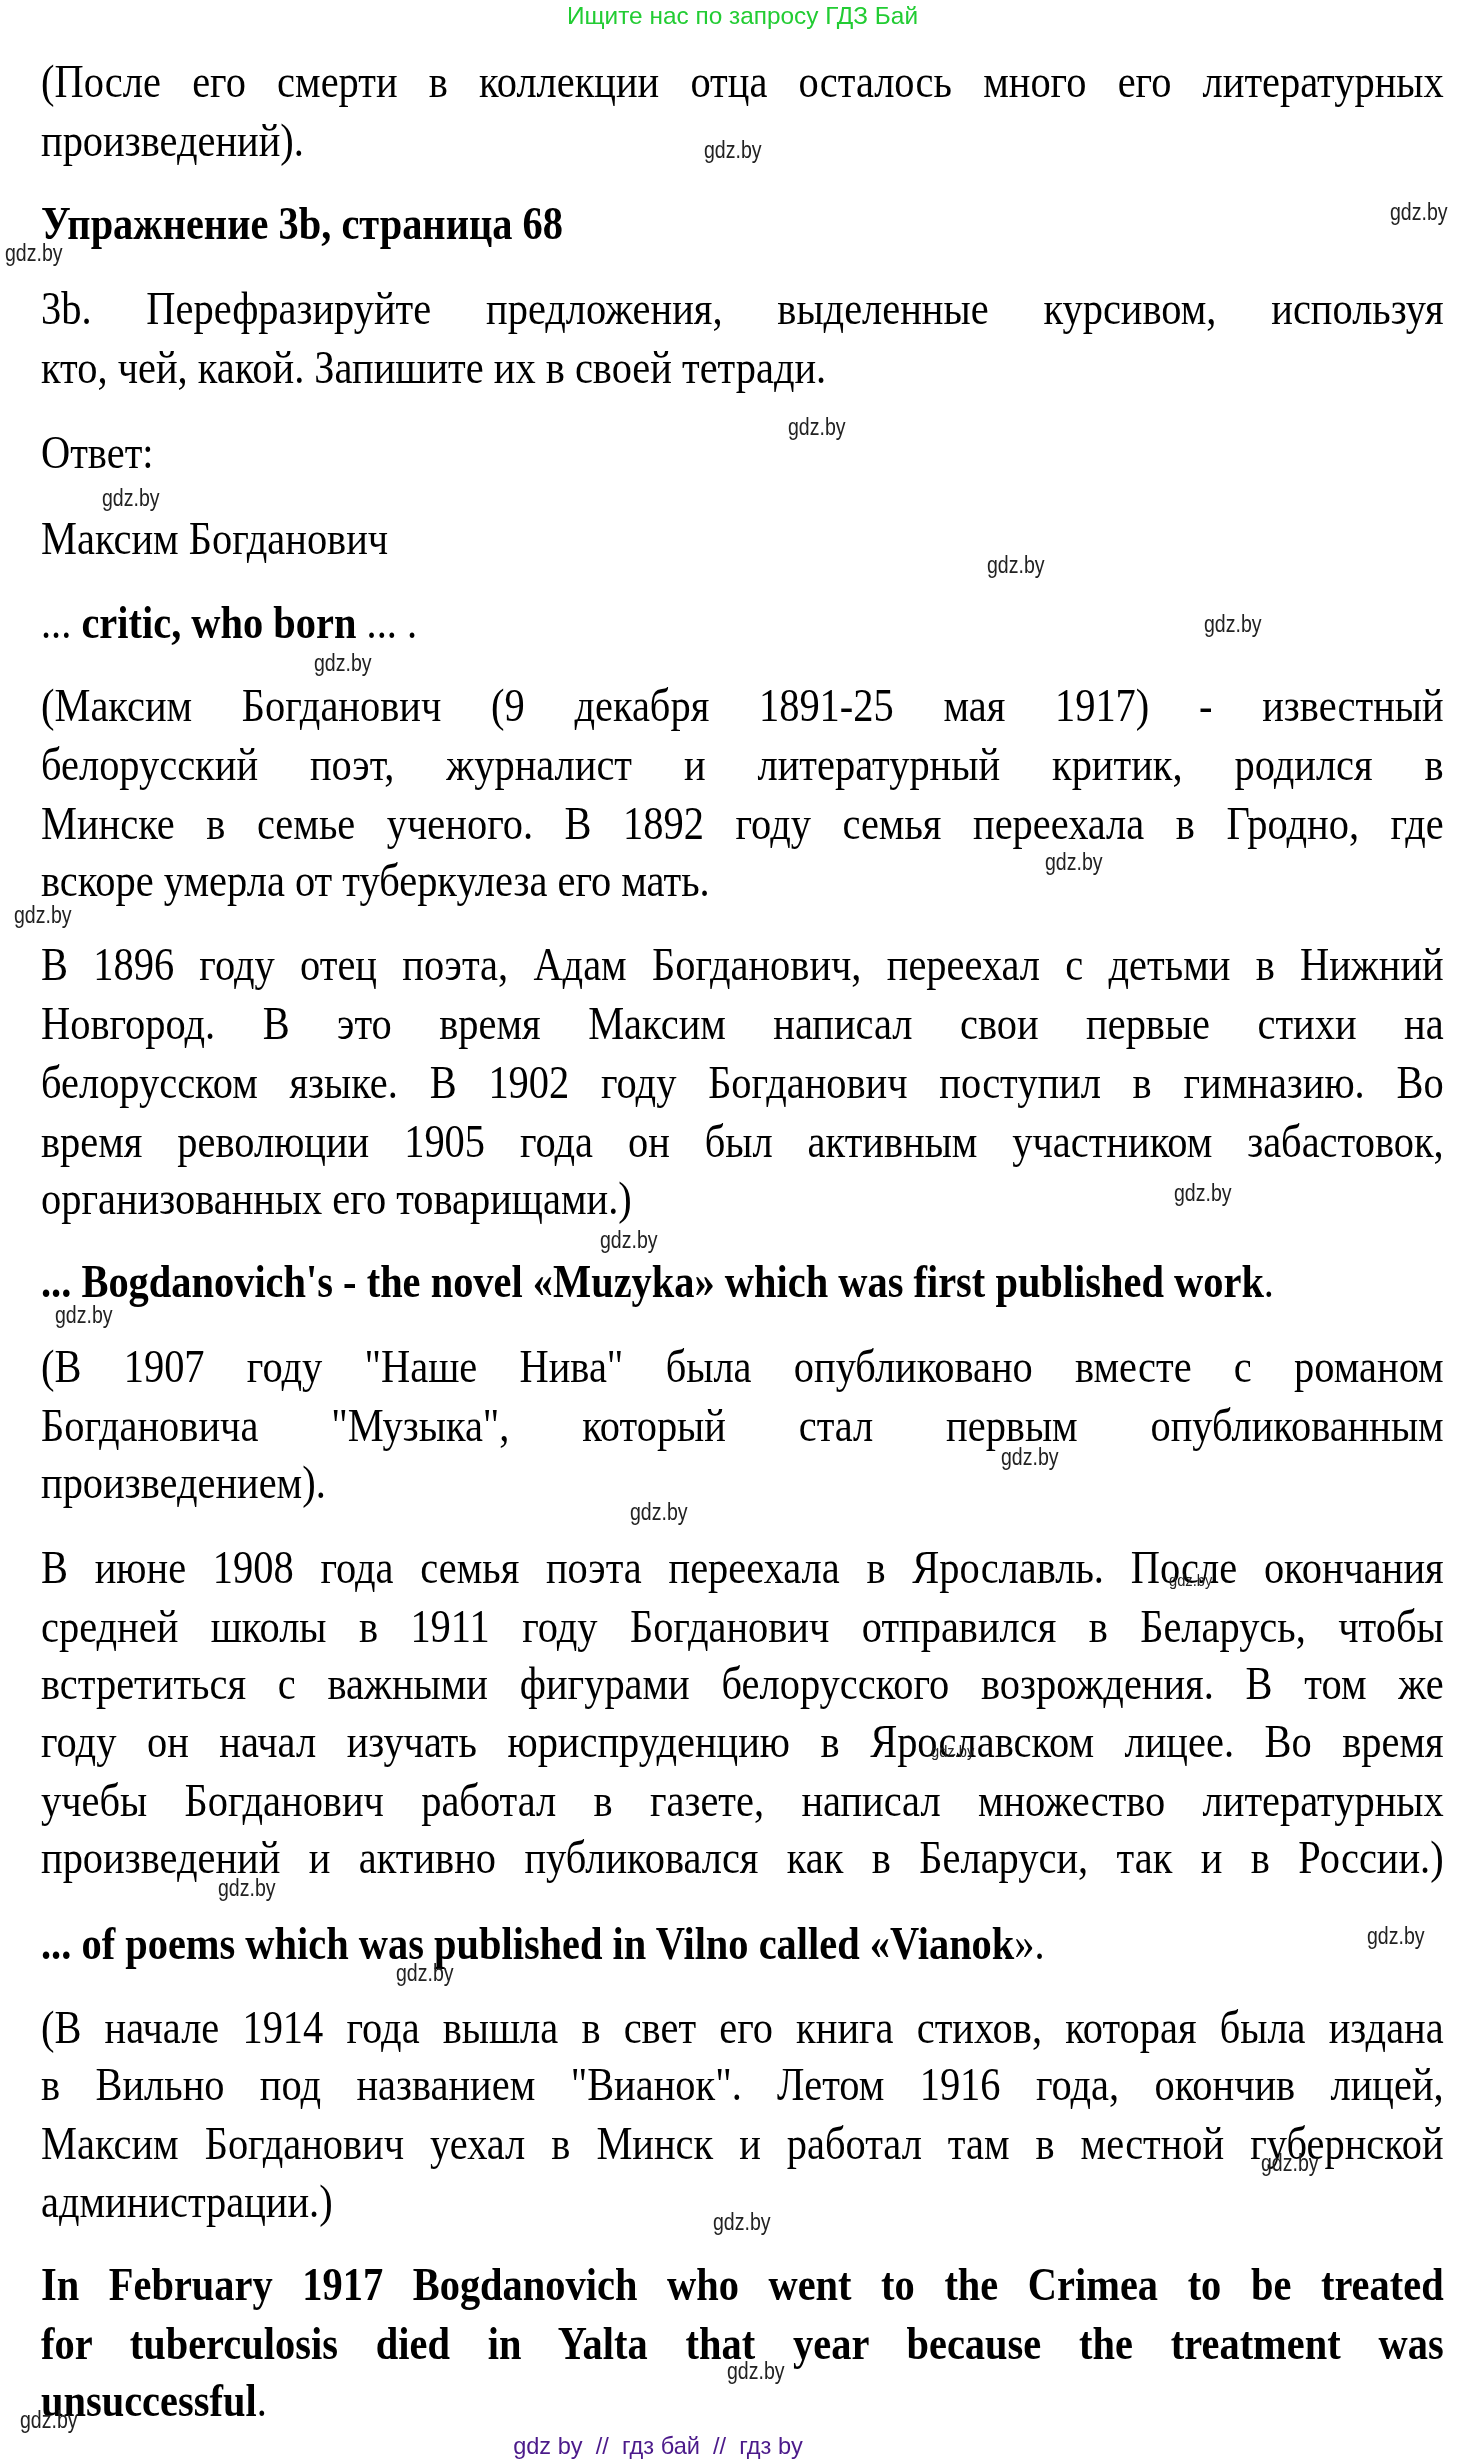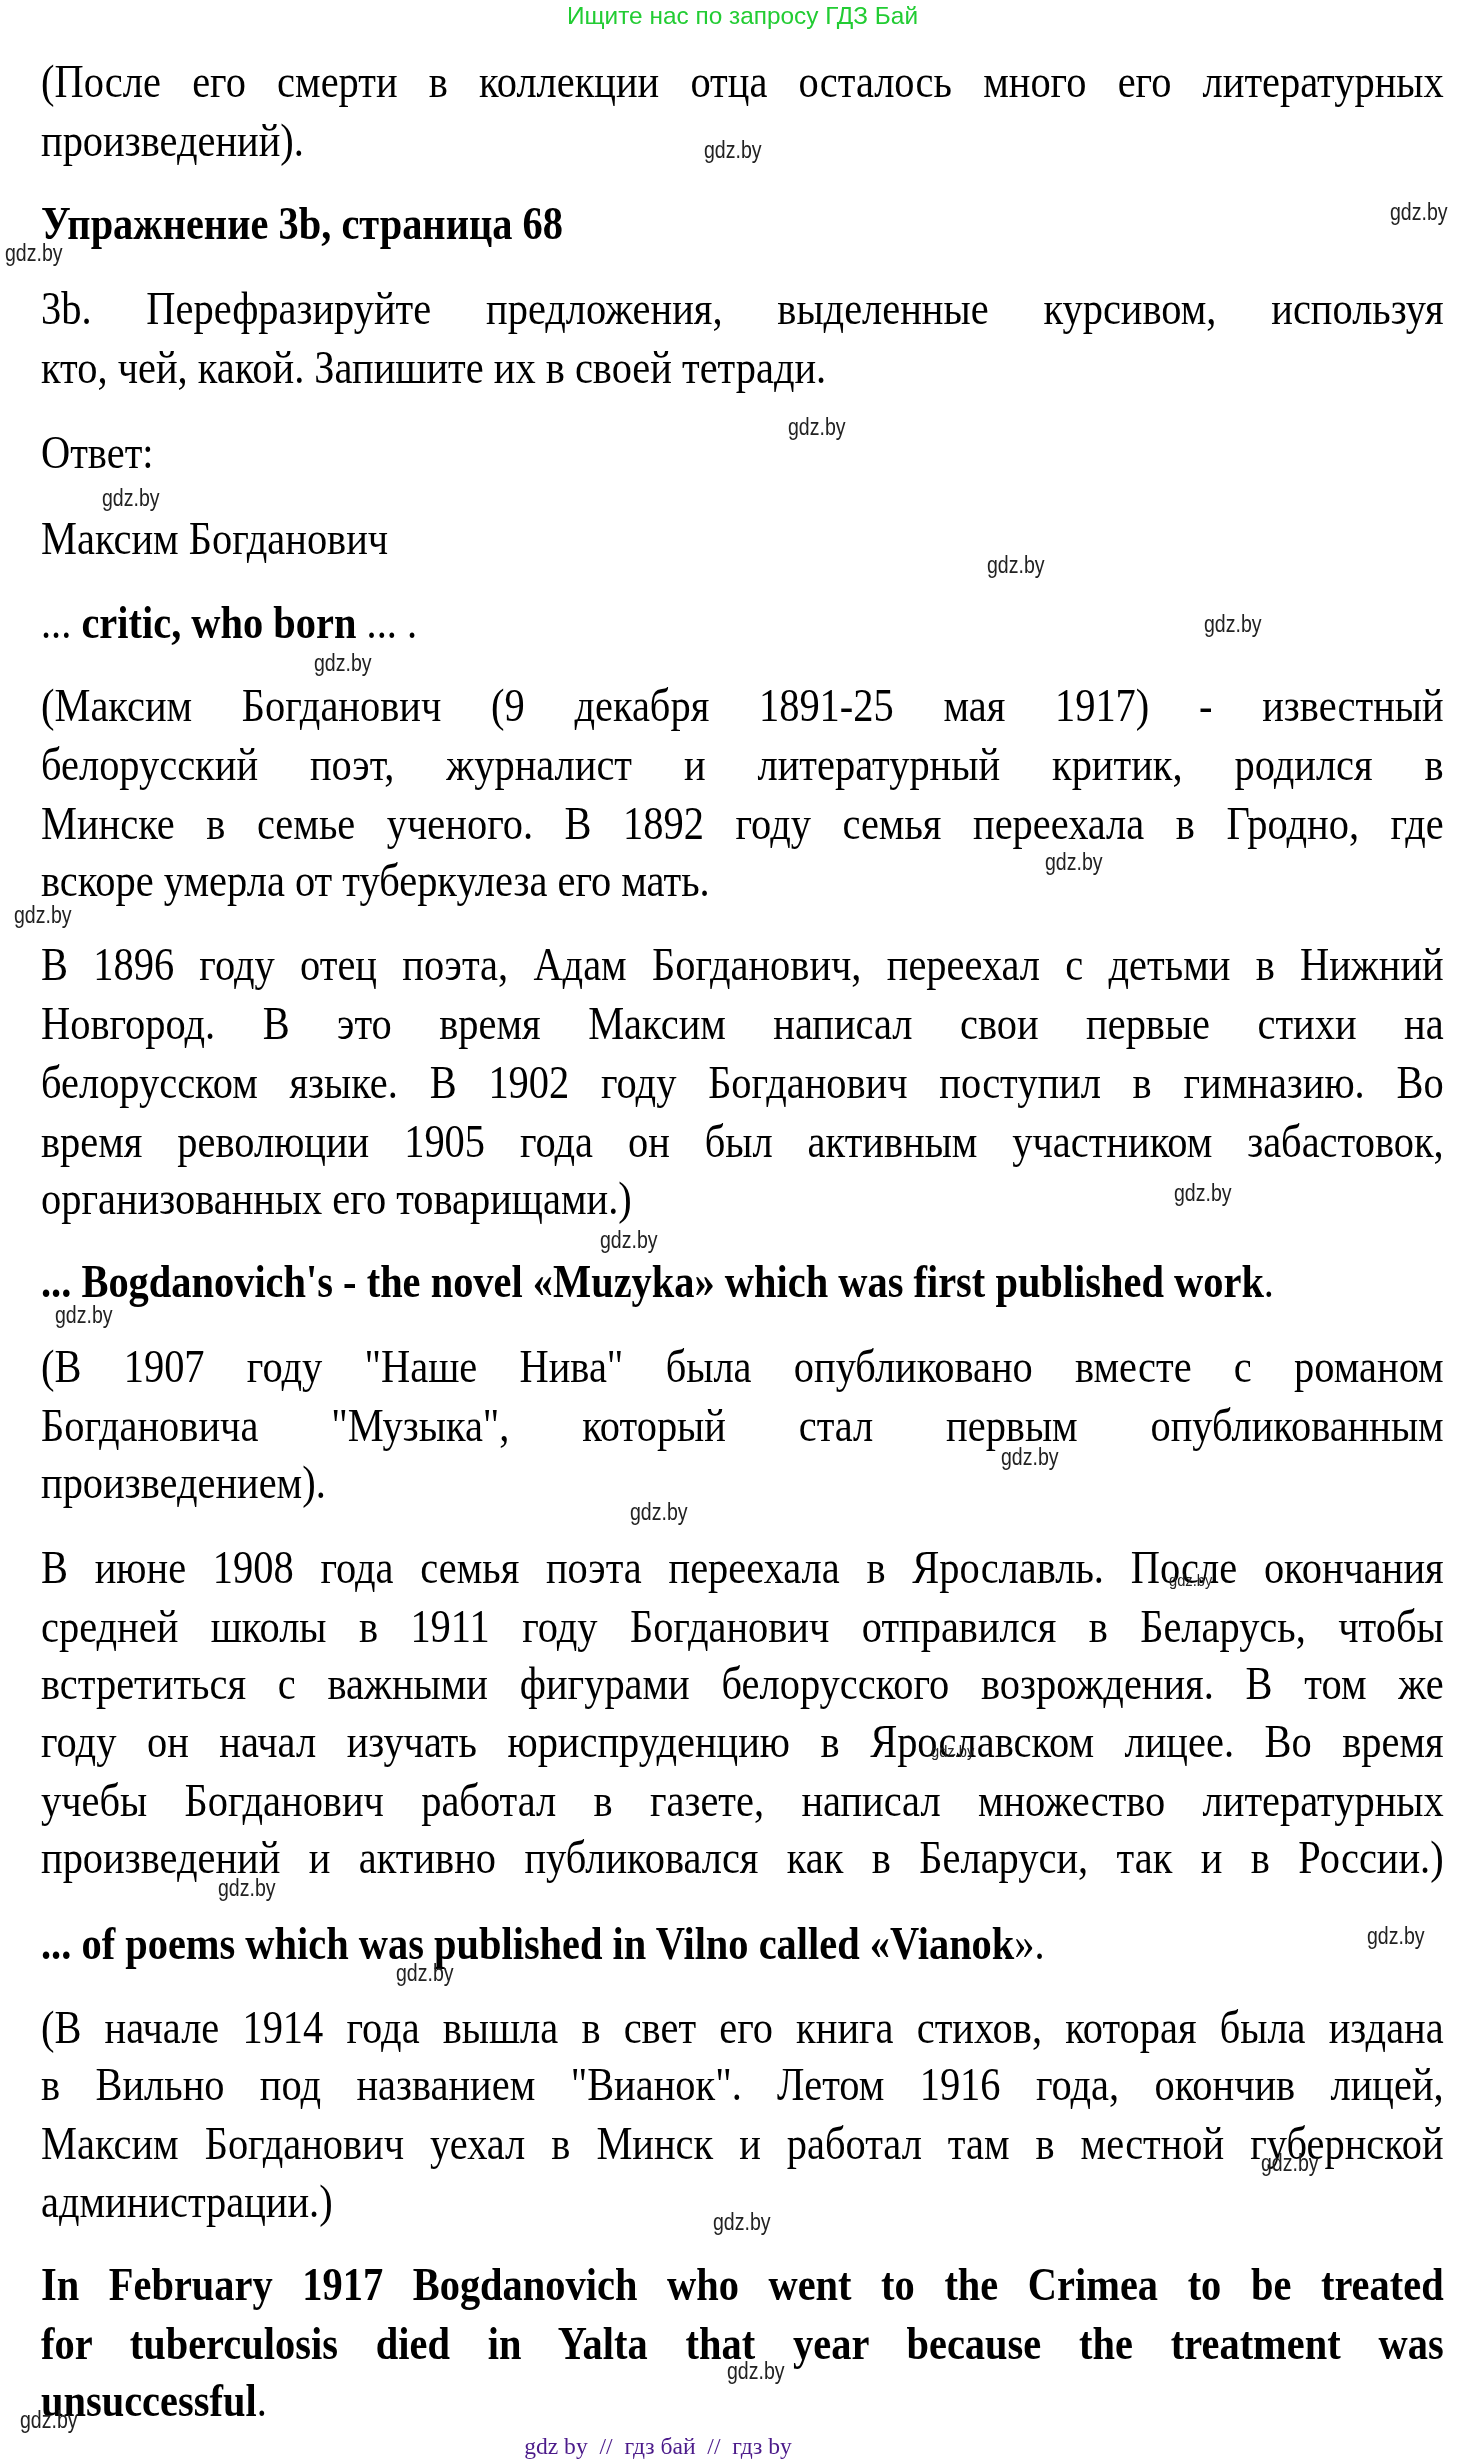--- a/index.html
+++ b/index.html
@@ -1,20 +1,20 @@
 <!DOCTYPE html>
 <html style="font-size:12.6px"><head>
 <meta charset="utf-8">
 <style>
   html, body { margin:0; padding:0; background:#ffffff; }
   body { width:1485px; height:2462px; position:relative; overflow:hidden; }
   .hdr { position:absolute; left:0; width:1485px; top:1.6px; text-align:center;
          font-family:"Liberation Sans", sans-serif; font-size:24.4px; color:#22cc33; }
   .ftr { position:absolute; left:0; width:1316px; top:2433px; text-align:center;
-         font-family:Liberation Serif, serif; font-size:23.6px; color:#4b1a8a; white-space:pre; }
+         font-family:Liberation Sans, sans-serif; font-size:23.6px; color:#4b1a8a; white-space:pre; }
   .ln { position:absolute; left:41px; width:1631px; transform-origin:0 0; transform:scaleX(0.86);
         font-family:"Liberation Serif", serif; font-size:47px; line-height:55px; color:#000;
         white-space:nowrap; }
   .j { text-align:justify; text-align-last:justify; white-space:normal; }
   .b { font-weight:bold; }
   .wm { position:absolute; font-family:"Liberation Sans", sans-serif; font-size:23px; color:#222;
         transform-origin:0 0; transform:scaleX(0.85); }
   .wm.s { font-size:17.3px; }
 </style>
 </head>

